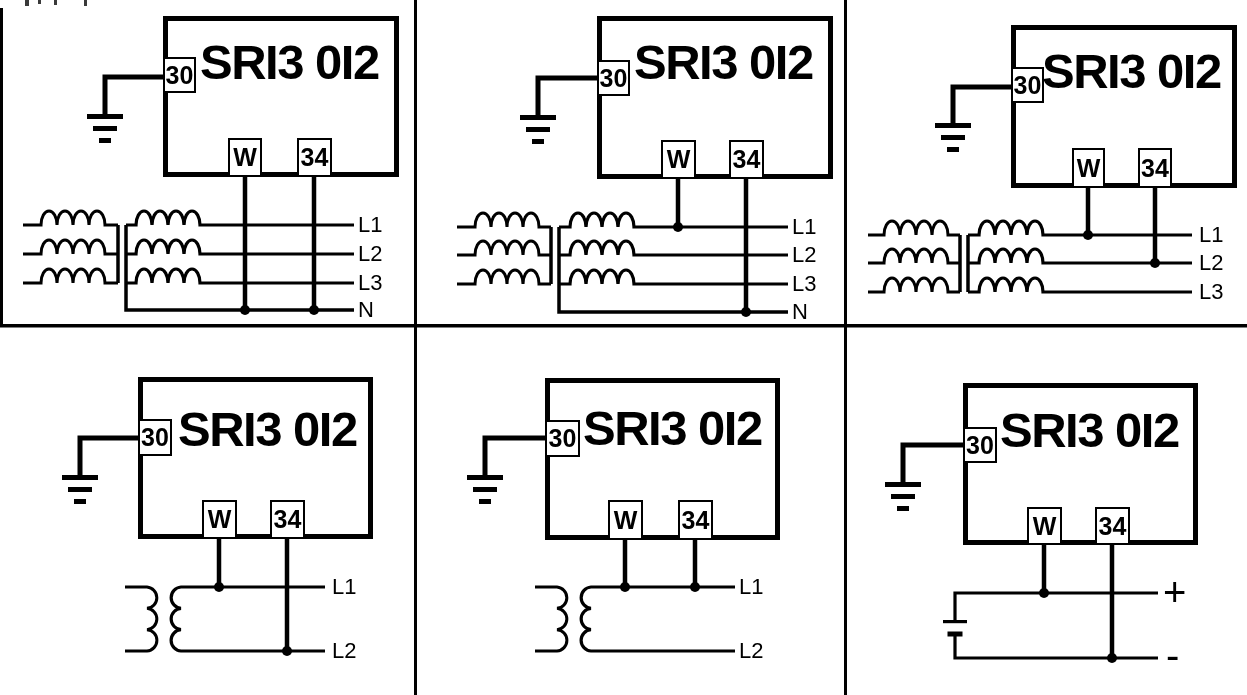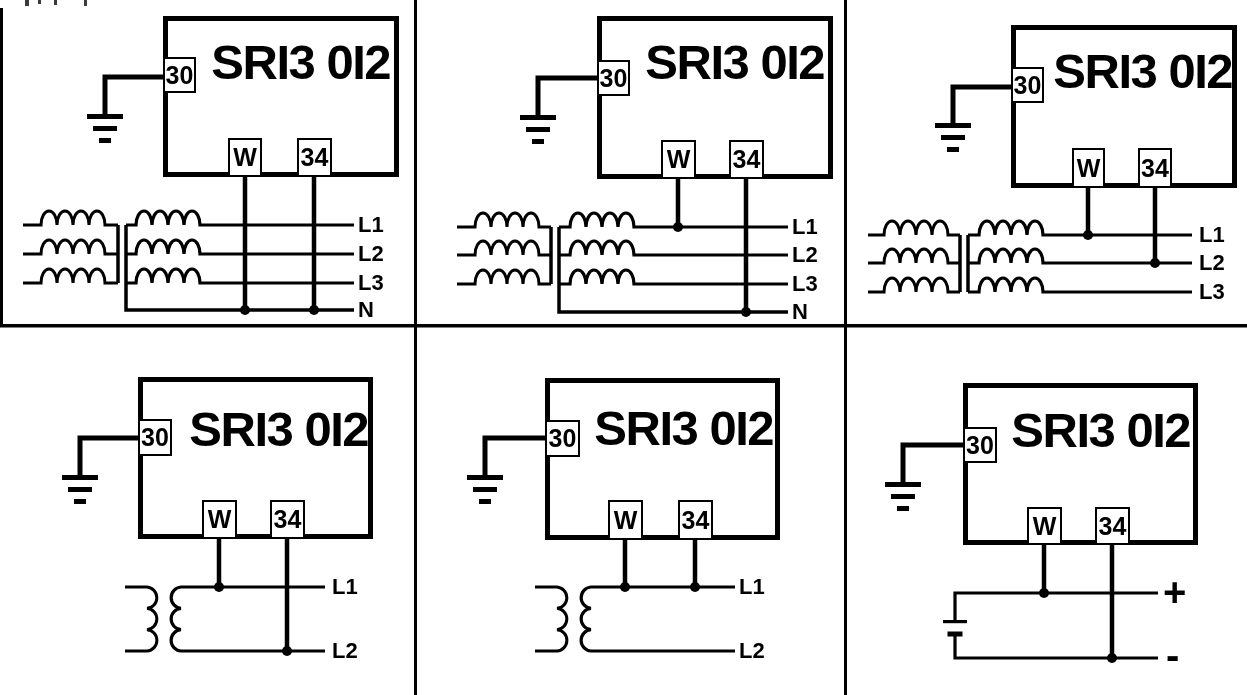--- a/index.html
+++ b/index.html
@@ -4,22 +4,22 @@
 <style>
   html,body{margin:0;padding:0;background:#fff;}
   #stage{position:relative;width:1247px;height:695px;background:#fff;overflow:hidden;
          font-family:"Liberation Sans",sans-serif;}
   #art{position:absolute;left:0;top:0;}
   .devbox{position:absolute;border:5px solid #000;box-sizing:border-box;background:transparent;}
   .term{position:absolute;border:2px solid #000;box-sizing:border-box;background:#fff;
         display:flex;align-items:center;justify-content:center;
         font-weight:bold;font-size:25px;color:#000;line-height:1;}
   .title{position:absolute;font-weight:bold;font-size:49px;letter-spacing:-1.5px;
-         color:#000;text-align:right;white-space:nowrap;line-height:1;}
-  .linelabel{position:absolute;font-weight:bold;font-size:22px;color:#000;
+         color:#000;text-align:left;white-space:nowrap;line-height:1;}
+  .linelabel{position:absolute;font-weight:normal;font-size:22px;color:#000;
              transform:translateY(-50%);white-space:nowrap;line-height:1;}
   .pol{font-size:40px;}
 </style>
 </head>
 <body>
 
 <div id="stage">
 
 <svg id="art" width="1247" height="695" viewBox="0 0 1247 695">
 

